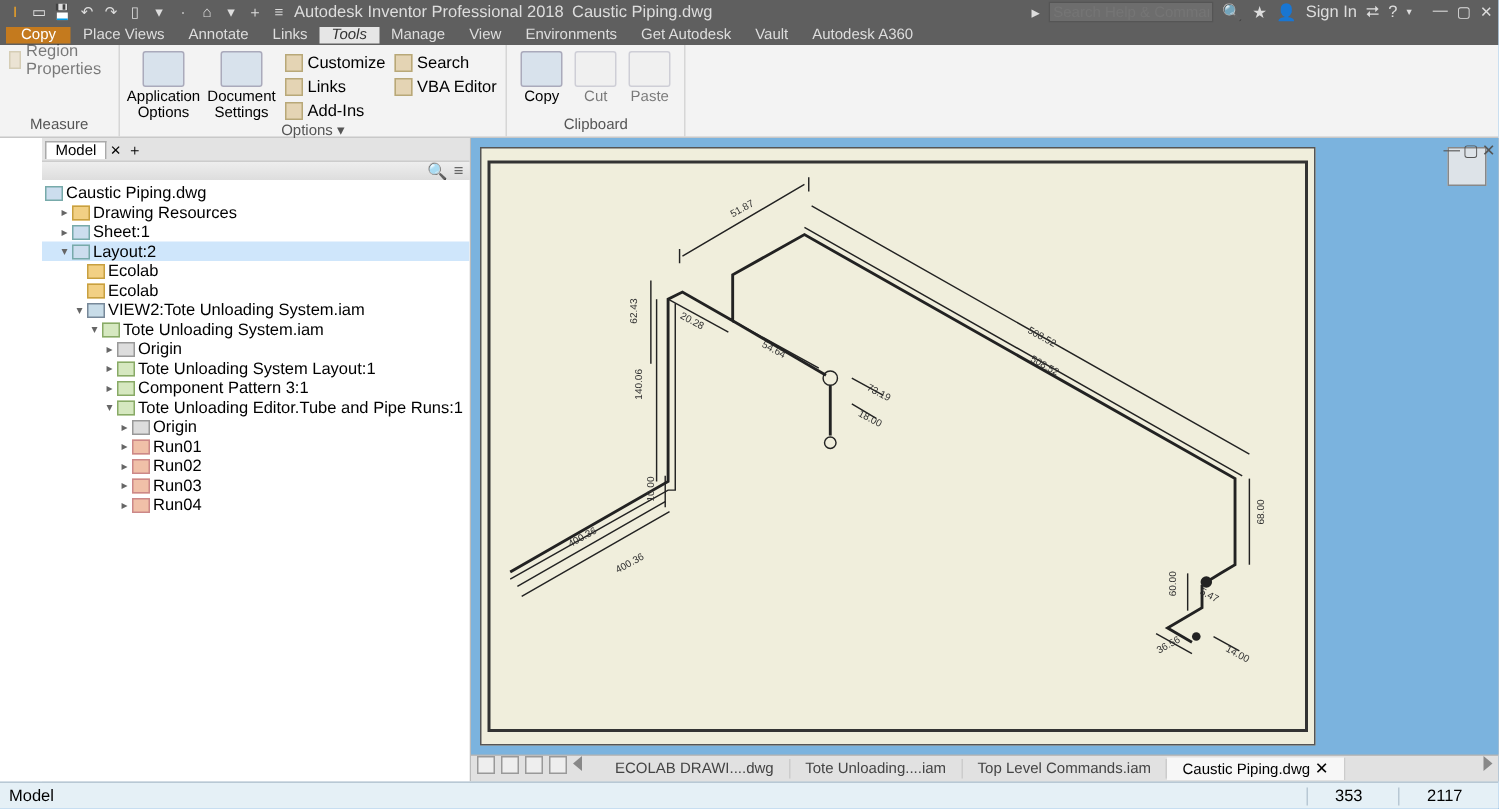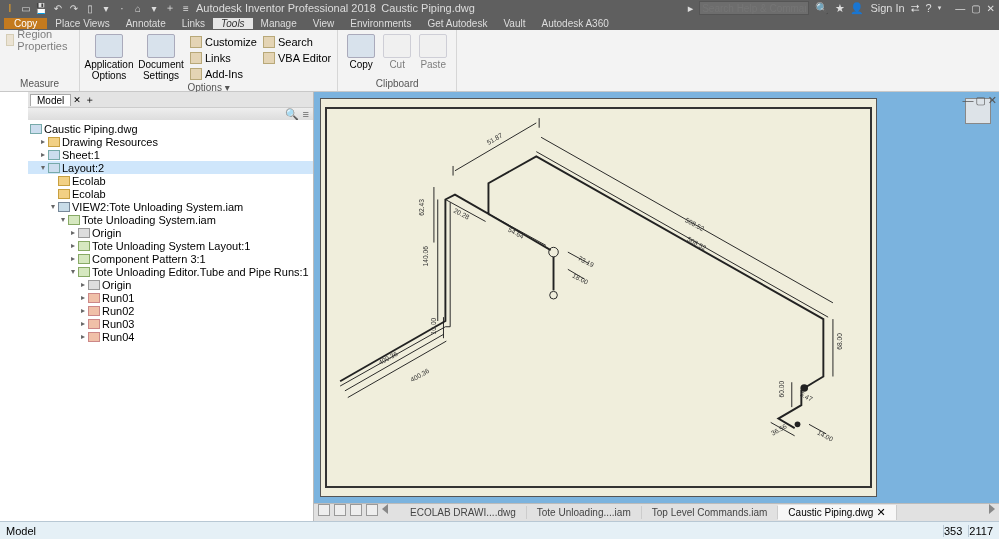--- a/index.html
+++ b/index.html
@@ -60,21 +60,21 @@
 .viewcube { position: absolute; right: 8px; top: 6px; width: 26px; height: 26px; background: #dde3e8; border: 1px solid #888; }
 .viewtoolbar { height: 18px; background: #e1e1e1; border-top: 1px solid #bbb; display: flex; padding: 0 4px; gap: 4px; }
 .doclist { display: flex; align-items: center; gap: 0; margin-left: 8px; flex: 1; }
 .doctab { padding: 1px 10px; font-size: 10px; color: #444; cursor: pointer; border-right: 1px solid #ccc; }
 .doctab.active { background: #f7f7f7; color: #000; }
 .vtic { width: 12px; height: 12px; border: 1px solid #999; background: #eee; }
 .navtri { width: 0; height: 0; border-top: 5px solid transparent; border-bottom: 5px solid transparent; }
 
 .status { height: 18px; background: #e5f0f6; border-top: 1px solid #b8c8d4; display: flex; align-items: center; padding: 0 6px; font-size: 10px; }
 .status .coords { margin-left: auto; display: flex; gap: 6px; }
-.status .coords span { border-left: 1px solid #b8c8d4; padding: 0 0; }
+.status .coords span { border-left: 1px solid #b8c8d4; padding: 0 18px; }
 </style>
 </head>
 <body>
 
 <div class="titlebar">
   <div class="qat">
     <span class="ic" style="color:#f5a623">I</span>
     <span class="ic">▭</span>
     <span class="ic">💾</span>
     <span class="ic">↶</span>

